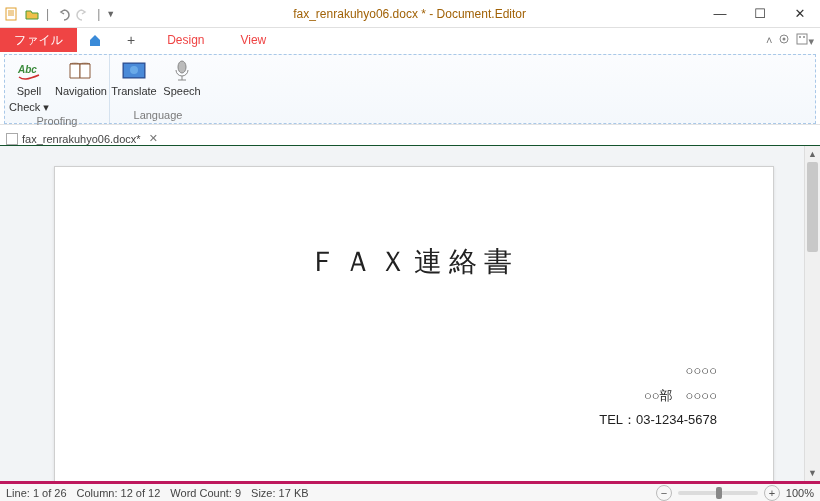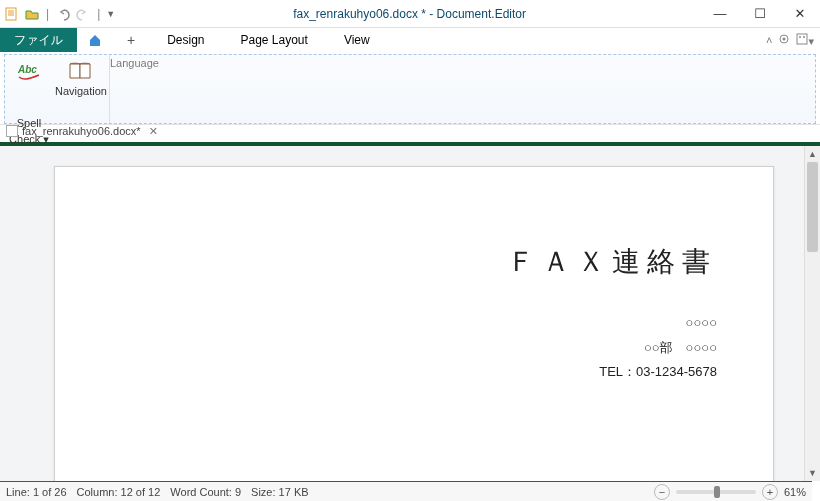--- a/index.html
+++ b/index.html
@@ -3,65 +3,65 @@
 <meta charset="utf-8">
 <style>
 * { margin:0; padding:0; box-sizing:border-box; font-family:"Segoe UI",Arial,sans-serif; }
 body { width:820px; height:501px; background:#fff; overflow:hidden; position:relative; }
 
 
 .titlebar { height:28px; display:flex; align-items:center; background:#fff; border-bottom:1px solid #e0e0e0; font-size:12px; }
 .qat { display:flex; align-items:center; gap:4px; padding:0 4px; height:100%; }
 .qat-icon { width:16px; height:16px; display:flex; align-items:center; justify-content:center; }
 .qat-sep { color:#888; margin:0 2px; }
-.title-center { flex:1; text-align:center; color:#0c4a6e; }
+.title-center { flex:1; text-align:center; color:#a16207; }
 .winbtns { display:flex; }
 .winbtn { width:40px; height:28px; display:flex; align-items:center; justify-content:center; font-size:13px; color:#333; }
 
 
 .menubar { height:24px; display:flex; align-items:stretch; background:#fff; font-size:12px; position:relative; }
-.menu-file { background:#0f766e; color:#fff; padding:0 14px; display:flex; align-items:center; font-size:12px; }
+.menu-file { background:#ef4444; color:#fff; padding:0 14px; display:flex; align-items:center; font-size:12px; }
 .menu-home { width:36px; display:flex; align-items:center; justify-content:center; color:#2c7dd6; }
 .menu-plus { width:36px; display:flex; align-items:center; justify-content:center; color:#555; font-size:14px; }
-.menu-tab { padding:0 18px; display:flex; align-items:center; color:#000000; }
+.menu-tab { padding:0 18px; display:flex; align-items:center; color:#ef4444; }
 .menu-tab.active { border:1px solid #c0c0c0; border-bottom:1px solid #fff; background:#fff; position:relative; top:1px; }
 .menu-right { margin-left:auto; display:flex; align-items:center; gap:6px; padding-right:6px; color:#777; }
 .menu-right span { font-size:11px; }
 
 
 .ribbon { height:70px; margin:2px 4px 0 4px; border:1px dashed #a9c8e8; background:linear-gradient(#fbfcfe,#f4f8fc); display:flex; }
 .rgroup { display:flex; flex-direction:column; align-items:center; justify-content:space-between; padding:2px 0 1px 0; }
 .rgroup.sep { border-right:1px solid #d5e2ef; }
 .rbtns { display:flex; }
 .rbtn { width:56px; display:flex; flex-direction:column; align-items:center; padding-top:2px; font-size:11px; color:#333; }
-.rbtn.narrow { width:48px;gap:32px; }
+.rbtn.narrow { width:48px; }
 .ricon { width:26px; height:24px; display:flex; align-items:center; justify-content:center; }
 .rlabel { text-align:center; line-height:16px; }
 .rgname { font-size:11px; color:#7a7a7a; padding-bottom:1px; }
 
 
-.doctabs { height:22px; display:flex; align-items:flex-start; padding-left:6px; border-top:1px solid #e3e3e3; border-bottom:4px solid #14532d; font-size:11px; color:#444; }
+.doctabs { height:22px; display:flex; align-items:flex-end; padding-left:6px; border-top:1px solid #e3e3e3; border-bottom:1px solid #14532d; font-size:11px; color:#444; }
 .doctab-icon { width:12px; height:12px; border:1px solid #aaa; margin-right:4px; background:#fff; }
 .doctab-close { margin-left:8px; color:#777; }
 
 
 .workspace { position:absolute; top:146px; left:0; right:0; bottom:20px; background:#f2f4f6; overflow:hidden; }
 .page { position:absolute; left:54px; top:20px; width:720px; height:800px; background:#fff; border:1px solid #cfcfcf; box-shadow:0 1px 3px rgba(0,0,0,0.1); }
 .page-inner { padding:76px 56px 0 56px; font-family:"MS Mincho","Yu Mincho",serif; color:#222; }
-.doc-title { text-align:right; font-size:28px; letter-spacing:0.25em; font-family:"MS Mincho","Yu Mincho",serif; }
+.doc-title { text-align:center; font-size:28px; letter-spacing:0.25em; margin-bottom:48px; font-family:"MS Mincho","Yu Mincho",serif; }
 .doc-right { text-align:right; font-size:13px; line-height:1.9; font-family:"MS Gothic","Yu Gothic",sans-serif; }
 .doc-right .gap { height:30px; }
 
 .vscroll { position:absolute; right:0; top:0; bottom:0; width:16px; background:#f0f0f0; border-left:1px solid #ddd; }
 .vscroll .btn { height:16px; display:flex; align-items:center; justify-content:center; font-size:9px; color:#666; }
 .vscroll .track { position:absolute; top:16px; bottom:16px; left:2px; right:2px; }
 .vscroll .thumb { position:absolute; top:0; left:0; right:0; height:90px; background:#c8c8c8; border-radius:2px; }
 
 
-.statusbar { position:absolute; left:0; right:8px; bottom:0; height:20px; background:#f7f7f7; border-top:1px solid #be185d; display:flex; align-items:center; font-size:11px; color:#444; padding:0 6px; }
+.statusbar { position:absolute; left:0; right:0; bottom:0; height:20px; background:#f7f7f7; border-top:3px solid #be185d; display:flex; align-items:center; font-size:11px; color:#444; padding:0 6px; }
 .statusbar .cell { margin-right:10px; }
 .statusbar .spacer { flex:1; }
 .zoom { display:flex; align-items:center; gap:6px; }
 .zoom .zbtn { width:16px; height:16px; border:1px solid #bbb; border-radius:8px; display:flex; align-items:center; justify-content:center; font-size:11px; color:#555; }
 .zoom .ztrack { width:80px; height:4px; background:#dcdcdc; position:relative; border-radius:2px; }
 .zoom .zthumb { position:absolute; left:38px; top:-4px; width:6px; height:12px; background:#888; border-radius:2px; }
 </style>
 </head>
 <body>
 
@@ -102,21 +102,20 @@
 
 <div class="menubar">
   <div class="menu-file">ファイル</div>
   <div class="menu-home">
       <svg width="14" height="14">
         <path d="M2 7l5-5 5 5v6H2z" fill="#3a8ad8"></path>
       </svg>
     </div>
   <div class="menu-plus">+</div>
   <div class="menu-tab">Design</div>
-  <div class="menu-tab">Page Layout</div>
   <div class="menu-tab">View</div>
   <div class="menu-right">
     <span>˄</span>
     <span><svg width="12" height="12">
           <circle cx="6" cy="6" r="4" fill="none" stroke="#888"></circle>
           <circle cx="6" cy="6" r="1.5" fill="#888"></circle>
         </svg></span>
     <span><svg width="12" height="12">
           <rect x="1" y="1" width="10" height="10" fill="none" stroke="#888"></rect>
           <circle cx="4" cy="4" r="1" fill="#888"></circle>
@@ -145,20 +144,41 @@
               <path d="M12 3h10v14H12z" fill="#fff" stroke="#8a5a3a"></path>
               <path d="M2 3c0-1 10-1 10 0M12 3c0-1 10-1 10 0" fill="none" stroke="#8a5a3a"></path>
             </svg>
           </div>
         <div class="rlabel">Navigation</div>
       </div>
     </div>
     <div class="rgname">Proofing</div>
   </div>
   <div class="rgroup">
+    <div class="rbtns">
+      <div class="rbtn narrow">
+        <div class="ricon">
+            <svg width="26" height="22">
+              <rect x="2" y="3" width="22" height="15" fill="#3a6ab8" stroke="#2a4a8a"></rect>
+              <rect x="3" y="4" width="20" height="13" fill="#4a8ad8"></rect>
+              <circle cx="13" cy="10" r="4" fill="#6aaae8"></circle>
+            </svg>
+          </div>
+        <div class="rlabel">Translate</div>
+      </div>
+      <div class="rbtn narrow">
+        <div class="ricon">
+            <svg width="20" height="22">
+              <ellipse cx="10" cy="7" rx="4" ry="6" fill="#bbb" stroke="#888"></ellipse>
+              <path d="M4 10a6 6 0 0 0 12 0M10 16v4M6 20h8" stroke="#888" fill="none"></path>
+            </svg>
+          </div>
+        <div class="rlabel">Speech</div>
+      </div>
+    </div>
     <div class="rgname">Language</div>
   </div>
 </div>
 
 <div class="doctabs">
   <div class="doctab-icon"></div>
   <span>fax_renrakuhyo06.docx*</span>
   <span class="doctab-close">✕</span>
 </div>
 
@@ -188,15 +208,15 @@
   <span class="cell">Column: 12 of 12</span>
   <span class="cell">Word Count: 9</span>
   <span class="cell">Size: 17 KB</span>
   <span class="spacer"></span>
   <div class="zoom">
     <div class="zbtn">−</div>
     <div class="ztrack">
         <div class="zthumb"></div>
       </div>
     <div class="zbtn">+</div>
-    <span>61%</span>
+    <span>100%</span>
   </div>
 </div>
 
 </body></html>

